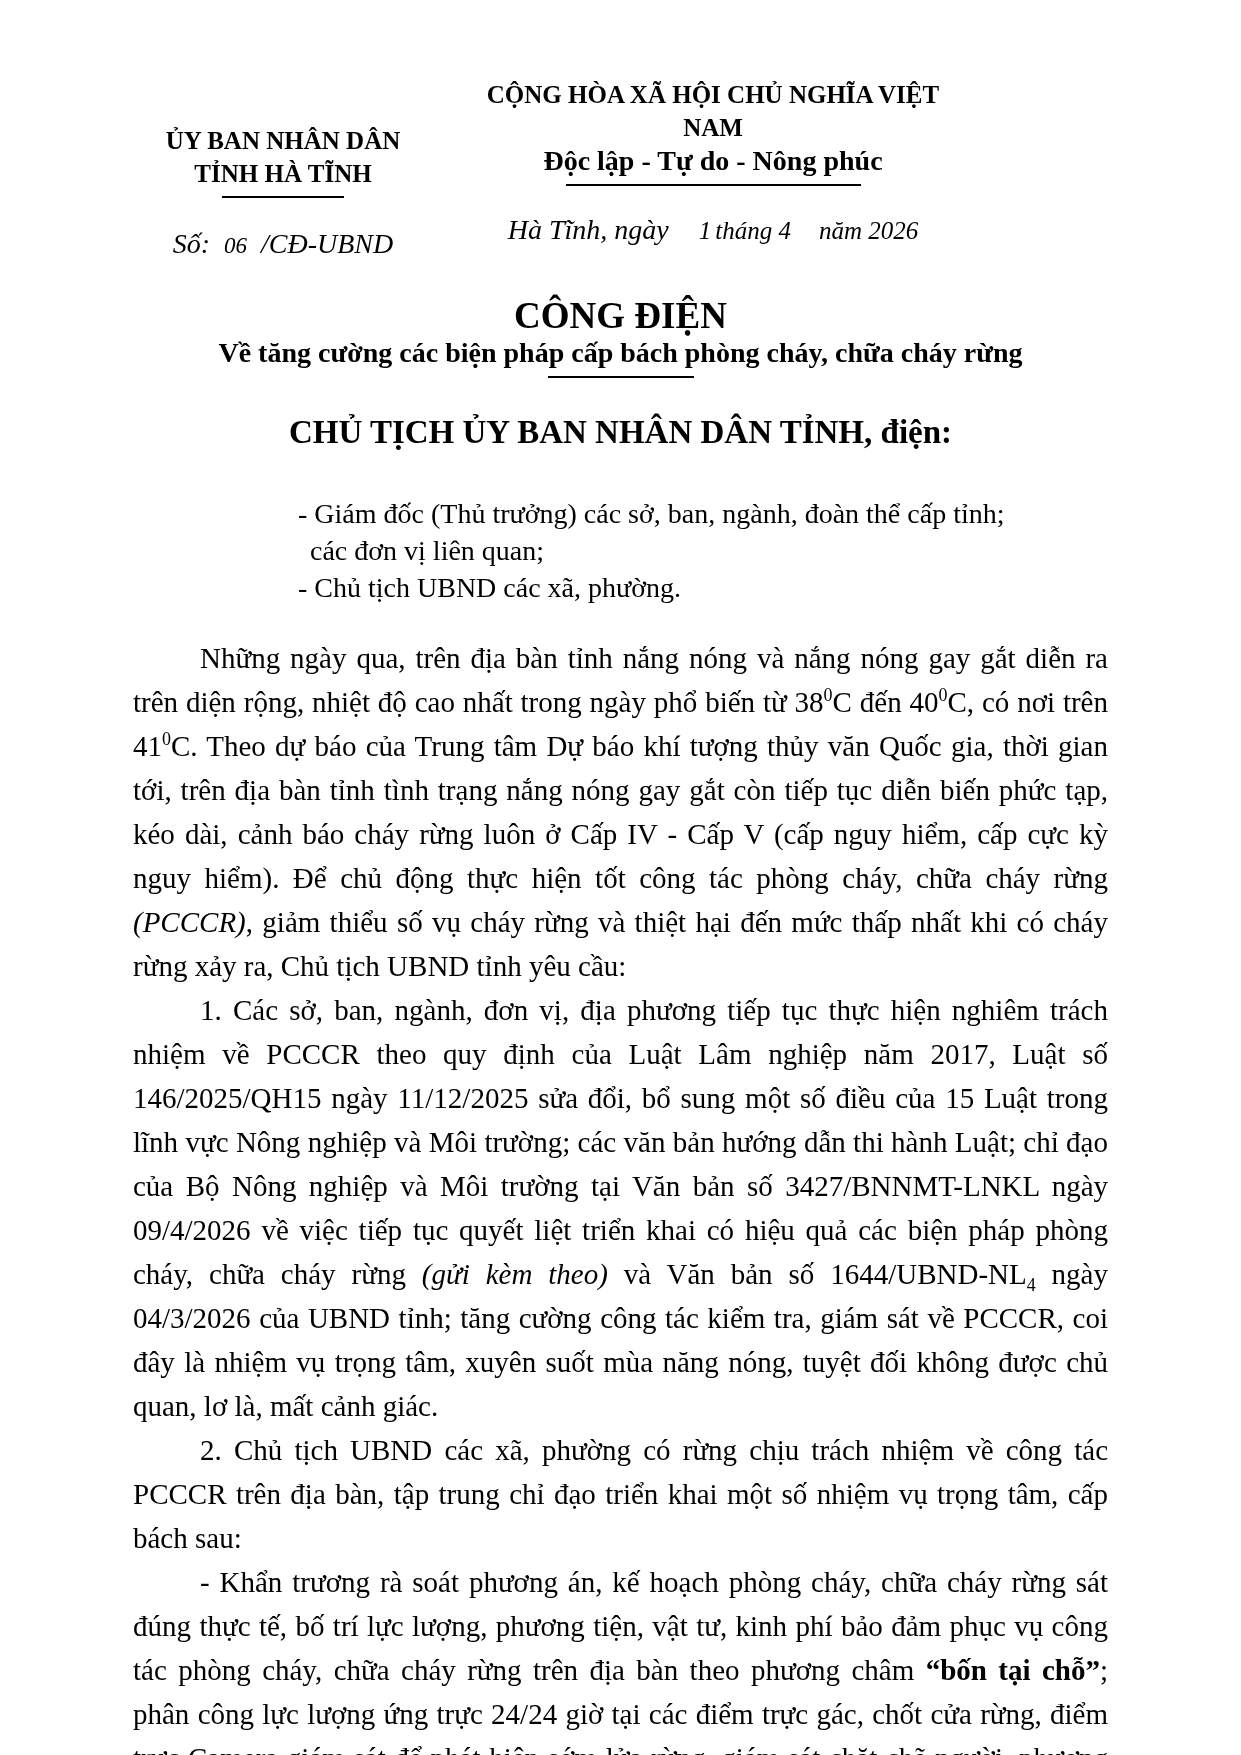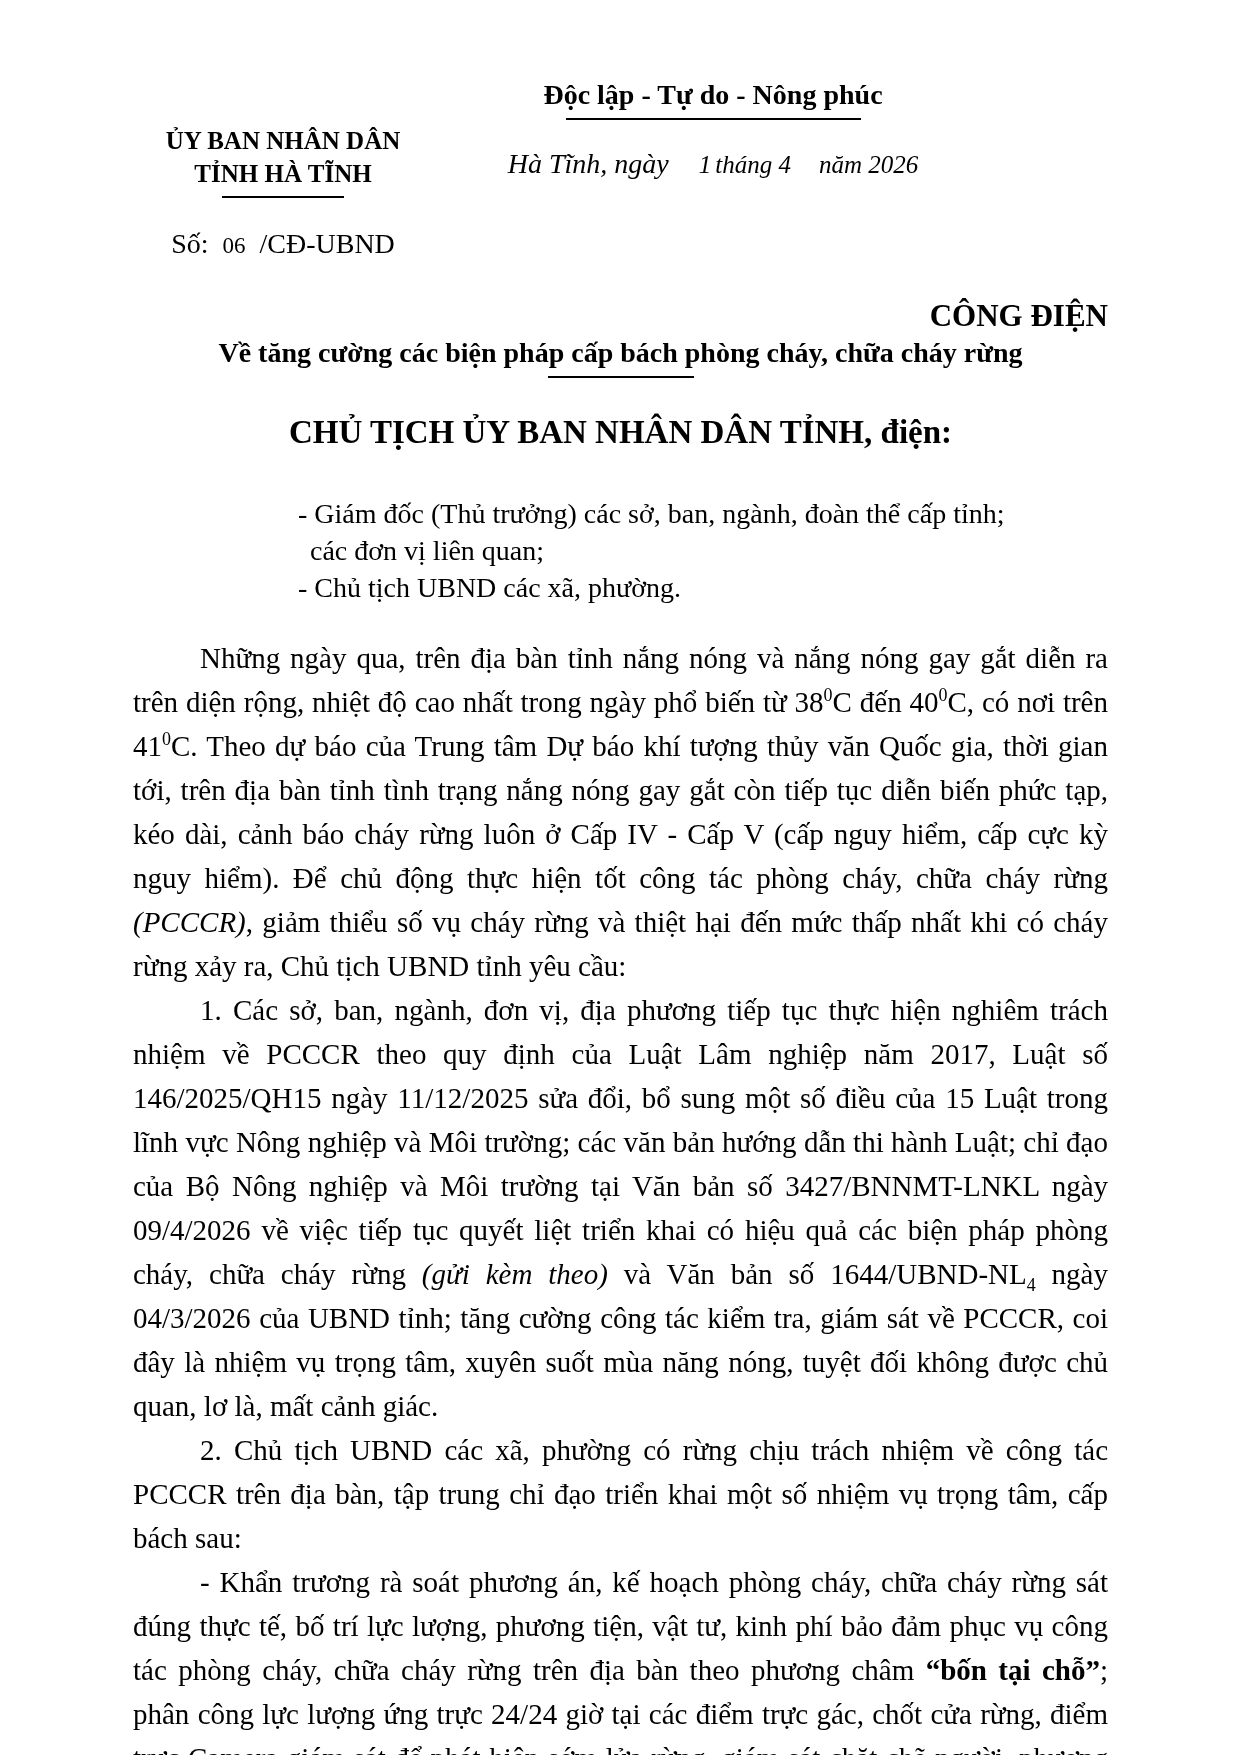--- a/index.html
+++ b/index.html
@@ -16,29 +16,29 @@
   
   .header{display:flex;align-items:flex-start;}
   .header-left{width:300px;text-align:center;flex:0 0 auto;margin-top:46px;}
   .header-right{width:500px;margin-left:30px;text-align:center;flex:0 0 auto;}
   .issuer-line{font-weight:bold;font-size:25px;line-height:33px;}
   .national-line1{font-weight:bold;font-size:25px;line-height:33px;}
   .national-line2{font-weight:bold;font-size:28px;line-height:34px;}
   .rule{height:0;border-bottom:2px solid #000;margin:6px auto 0 auto;}
   .rule-left{width:122px;}
   .rule-right{width:295px;}
-  .number-line{margin-top:30px;font-size:28px;white-space:nowrap;}
+  .number-line{margin-top:30px;font-size:28px;white-space:nowrap;font-style:italic;}
   .number-value{font-size:23px;margin:0 14px;}
   .date-line{margin-top:28px;font-style:italic;font-size:28px;white-space:nowrap;}
   .date-day{font-size:25px;margin-left:30px;}
   .date-month{font-size:25px;margin-left:4px;}
   .date-year{font-size:25px;margin-left:28px;}
   
   .title-block{text-align:center;margin-top:38px;}
-  .doc-type{font-weight:bold;font-size:31px;line-height:36px;text-align:right;}
+  .doc-type{font-weight:bold;font-size:37px;line-height:36px;}
   .doc-subject{font-weight:bold;font-size:28px;line-height:38px;}
   .rule-subject{width:146px;border-bottom:2px solid #000;margin:4px auto 0 auto;}
   
   .salutation{ text-align:center;margin-top:36px;font-weight:bold;font-size:33px;}
   .recipients{margin-top:44px;padding-left:165px;font-size:28px;line-height:37px;}
   .recipient-cont{padding-left:12px;}
   
   .doc-body{margin-top:30px;}
   .doc-body p{
     margin:0;
@@ -60,20 +60,21 @@
   <div class="header">
     <div class="header-left">
       <div class="issuer-line">ỦY BAN NHÂN DÂN</div>
       <div class="issuer-line">TỈNH HÀ TĨNH</div>
       <div class="rule rule-left"></div>
       <div class="number-line">
         <span>Số:</span><span class="number-value">06</span><span>/CĐ-UBND</span>
       </div>
     </div>
     <div class="header-right">
+      <div class="national-line1">CỘNG HÒA XÃ HỘI CHỦ NGHĨA VIỆT NAM</div>
       <div class="national-line2">Độc lập - Tự do - Nông phúc</div>
       <div class="rule rule-right"></div>
       <div class="date-line">
         <span>Hà Tĩnh, ngày</span><span class="date-day">1</span><span class="date-month">tháng 4</span><span class="date-year">năm 2026</span>
       </div>
     </div>
   </div>
 
   <div class="title-block">
     <div class="doc-type">CÔNG ĐIỆN</div>

